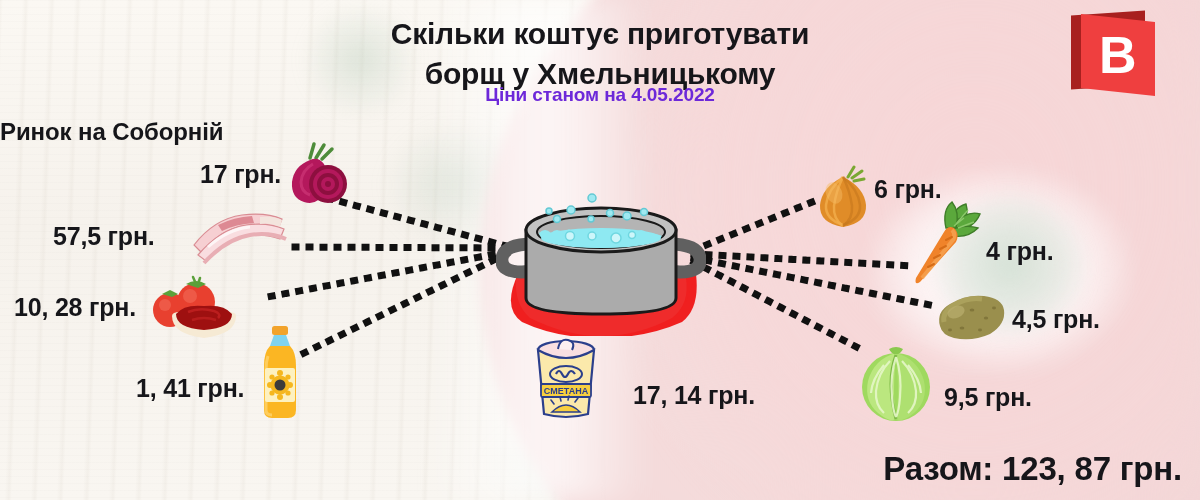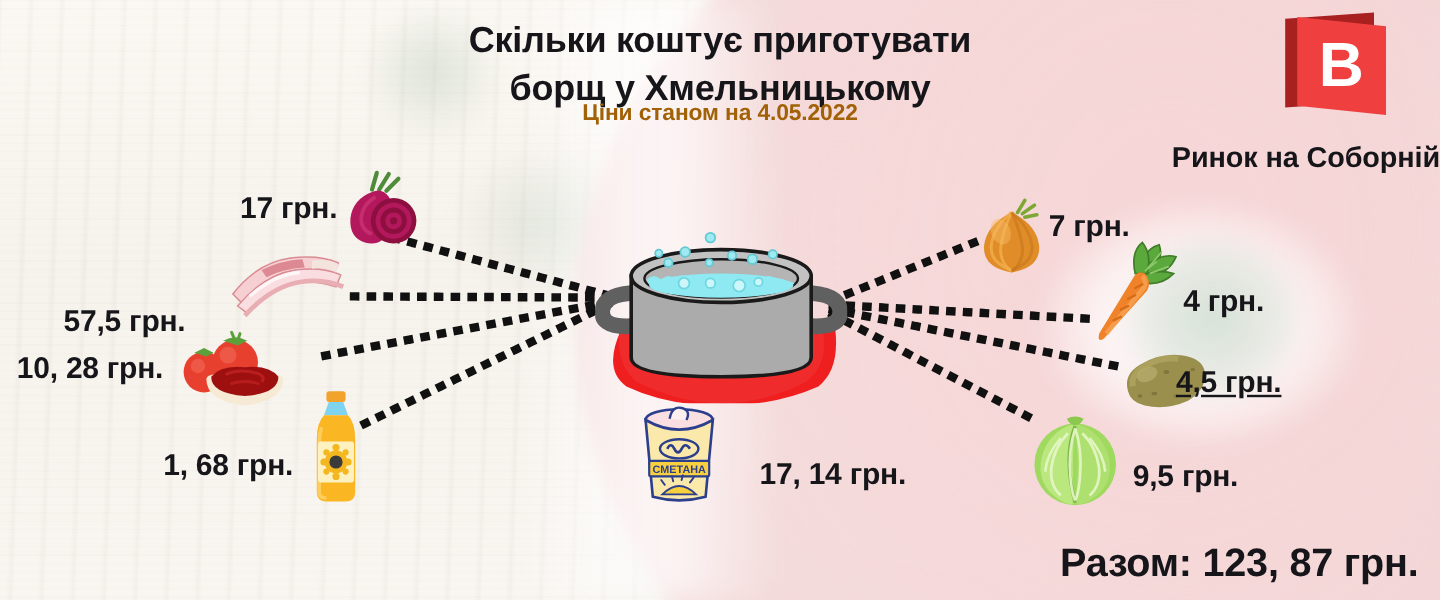--- a/index.html
+++ b/index.html
@@ -116,30 +116,30 @@
     font-size: 30px;
     font-weight: bold;
     line-height: 1.33;
     letter-spacing: -0.2px;
   }
   .subtitle {
     position: absolute;
     left: 0; right: 0;
     top: 84px;
     text-align: center;
-    color: #a16207;
+    color: #6d28d9;
     font-size: 19px;
     font-weight: bold;
     letter-spacing: -0.1px;
   }
   .market {
     position: absolute;
     left: 0; right: 0;
     top: 118px;
-    text-align: right;
+    text-align: left;
     color: #16161a;
     font-size: 24px;
     font-weight: bold;
     letter-spacing: -0.1px;
   }
   .price {
     position: absolute;
     color: #16161a;
     font-size: 25px;
     font-weight: bold;
@@ -306,21 +306,21 @@
       <g stroke="#d98c93" stroke-width="1.2">
         <path d="M6 42 Q26 16 54 12 Q78 9 94 16 L90 26 Q72 20 54 23 Q30 28 14 50 Z" fill="#f6cfd2"></path>
         <path d="M10 52 Q32 26 58 22 Q80 19 96 26 L92 36 Q74 30 58 33 Q36 38 18 58 Z" fill="#f9dde0"></path>
         <path d="M16 60 Q38 36 62 32 Q82 29 98 36" fill="none" stroke="#e8aeb4" stroke-width="4"></path>
       </g>
       <path d="M30 22 Q46 14 64 13 L66 20 Q48 21 34 28 Z" fill="#c9515f" opacity="0.55"></path>
       <path d="M20 44 Q40 26 62 24" fill="none" stroke="#ffffff" stroke-width="3" opacity="0.7"></path>
       <path d="M72 14 Q84 12 94 17 L92 24 Q82 19 72 21 Z" fill="#f3e4dd"></path>
     </svg>
   </div>
-  <div class="price" style="left:53px; top:222px;margin-top:32px;">57,5 грн.</div>
+  <div class="price" style="left:53px; top:222px;">57,5 грн.</div>
 
   <div class="icon" style="left:148px; top:272px; width:96px; height:70px;">
     <svg width="96" height="70" viewBox="0 0 96 70">
       <circle cx="22" cy="38" r="17" fill="#e8402f"></circle>
       <circle cx="17" cy="33" r="6" fill="#f26a58" opacity="0.6"></circle>
       <path d="M14 22 L22 18 L30 22 L24 25 Z" fill="#5ba03a"></path>
       <circle cx="48" cy="30" r="19" fill="#e8402f"></circle>
       <circle cx="42" cy="24" r="7" fill="#f26a58" opacity="0.6"></circle>
       <path d="M38 12 Q48 6 58 12 L50 16 Z" fill="#5ba03a"></path>
       <path d="M45 5 L48 12 M52 6 L50 12" stroke="#5ba03a" stroke-width="2.5" stroke-linecap="round"></path>
@@ -346,21 +346,21 @@
         <circle cx="12" cy="61" r="3"></circle>
           <circle cx="32" cy="61" r="3"></circle>
         <circle cx="14" cy="53" r="2.6"></circle>
           <circle cx="30" cy="53" r="2.6"></circle>
         <circle cx="14" cy="69" r="2.6"></circle>
           <circle cx="30" cy="69" r="2.6"></circle>
       </g>
       <circle cx="22" cy="61" r="5.5" fill="#3b3b3b"></circle>
     </svg>
   </div>
-  <div class="price" style="left:136px; top:374px;">1, 68 грн.</div>
+  <div class="price" style="left:136px; top:374px;">1, 41 грн.</div>
 
   <div class="icon" style="left:530px; top:336px; width:72px; height:84px;">
     <svg width="72" height="84" viewBox="0 0 72 84">
       <ellipse cx="36" cy="14" rx="28" ry="9" fill="#f9dfe1" stroke="#2b3f8c" stroke-width="2.2"></ellipse>
       <path d="M28 13 Q30 2 38 4 Q46 6 42 14" fill="#fdeff0" stroke="#2b3f8c" stroke-width="2"></path>
       <path d="M8 14 L14 78 Q36 84 58 78 L64 14 Q50 22 36 22 Q22 22 8 14 Z" fill="#fbe9ab" stroke="#2b3f8c" stroke-width="2.2"></path>
       <ellipse cx="36" cy="38" rx="16" ry="8" fill="none" stroke="#2b3f8c" stroke-width="2"></ellipse>
       <path d="M26 38 Q29 32 32 38 Q35 44 38 38 Q41 32 45 38" fill="none" stroke="#2b3f8c" stroke-width="2.2"></path>
       <rect x="11" y="48" width="50" height="13" rx="1.5" fill="#f7cf3f" stroke="#2b3f8c" stroke-width="1.8"></rect>
       <text x="36" y="58" font-family="'Liberation Sans',sans-serif" font-size="9" font-weight="bold" fill="#2b3f8c" text-anchor="middle">СМЕТАНА</text>
@@ -379,21 +379,21 @@
     <svg width="62" height="66" viewBox="0 0 62 66">
       <path d="M36 12 L42 2 M40 13 L50 6 M42 16 L52 14" stroke="#7aa832" stroke-width="3" stroke-linecap="round" fill="none"></path>
       <path d="M31 12 Q10 22 8 40 Q7 58 31 62 Q55 58 54 40 Q52 22 31 12 Z" fill="#e08c28"></path>
       <path d="M31 12 Q16 24 14 40 Q13 54 31 60" fill="none" stroke="#f2ae4b" stroke-width="2.5" opacity="0.8"></path>
       <path d="M31 12 Q24 26 22 41 Q21 54 31 61" fill="none" stroke="#f2ae4b" stroke-width="2.5" opacity="0.8"></path>
       <path d="M31 12 Q38 26 40 41 Q41 54 31 61" fill="none" stroke="#c5761c" stroke-width="2.5" opacity="0.6"></path>
       <path d="M31 12 Q46 24 48 40 Q49 54 31 60" fill="none" stroke="#c5761c" stroke-width="2.5" opacity="0.6"></path>
       <ellipse cx="22" cy="28" rx="8" ry="11" fill="#f6bd66" opacity="0.45" transform="rotate(-22 22 28)"></ellipse>
     </svg>
   </div>
-  <div class="price" style="left:874px; top:175px;">7 грн.</div>
+  <div class="price" style="left:874px; top:175px;">6 грн.</div>
 
   <div class="icon" style="left:910px; top:200px; width:72px; height:88px;">
     <svg width="72" height="88" viewBox="0 0 72 88">
       <g fill="#5ba83c" stroke="#3f7d28" stroke-width="1.4">
         <path d="M40 26 Q42 8 56 4 Q60 16 50 26 Z"></path>
         <path d="M42 24 Q58 10 70 14 Q64 28 48 30 Z"></path>
         <path d="M36 28 Q32 10 42 2 Q50 12 46 28 Z"></path>
         <path d="M40 30 Q56 24 68 28 Q58 38 44 36 Z"></path>
       </g>
       <path d="M46 24 L58 10 M44 26 L54 18 M48 28 L64 22" stroke="#8bc86a" stroke-width="1.4" fill="none"></path>
@@ -417,21 +417,21 @@
       <g fill="#7d7238" opacity="0.85">
         <ellipse cx="40" cy="20" rx="2.4" ry="1.6"></ellipse>
         <ellipse cx="54" cy="28" rx="2.2" ry="1.5"></ellipse>
         <ellipse cx="30" cy="38" rx="2.4" ry="1.6"></ellipse>
         <ellipse cx="48" cy="40" rx="2" ry="1.4"></ellipse>
         <ellipse cx="62" cy="18" rx="2" ry="1.4"></ellipse>
         <ellipse cx="18" cy="40" rx="2" ry="1.4"></ellipse>
       </g>
     </svg>
   </div>
-  <div class="price" style="left:980px; top:305px;text-decoration:underline;">4,5 грн.</div>
+  <div class="price" style="left:1012px; top:305px;">4,5 грн.</div>
 
   <div class="icon" style="left:856px; top:345px; width:80px; height:80px;">
     <svg width="80" height="80" viewBox="0 0 80 80">
       <circle cx="40" cy="42" r="34" fill="#9fd95f"></circle>
       <path d="M40 8 Q18 14 12 36 Q8 56 22 68 Q34 78 40 74 Q36 50 40 8 Z" fill="#bbe77f"></path>
       <path d="M40 8 Q62 14 68 36 Q72 56 58 68 Q46 78 40 74 Q44 50 40 8 Z" fill="#aee070"></path>
       <path d="M40 10 Q30 36 40 74" fill="none" stroke="#7cb845" stroke-width="3"></path>
       <g fill="none" stroke="#e6f7c8" stroke-width="2.2" opacity="0.9">
         <path d="M34 16 Q22 28 20 46 Q19 60 28 68"></path>
         <path d="M28 20 Q16 34 15 48"></path>

